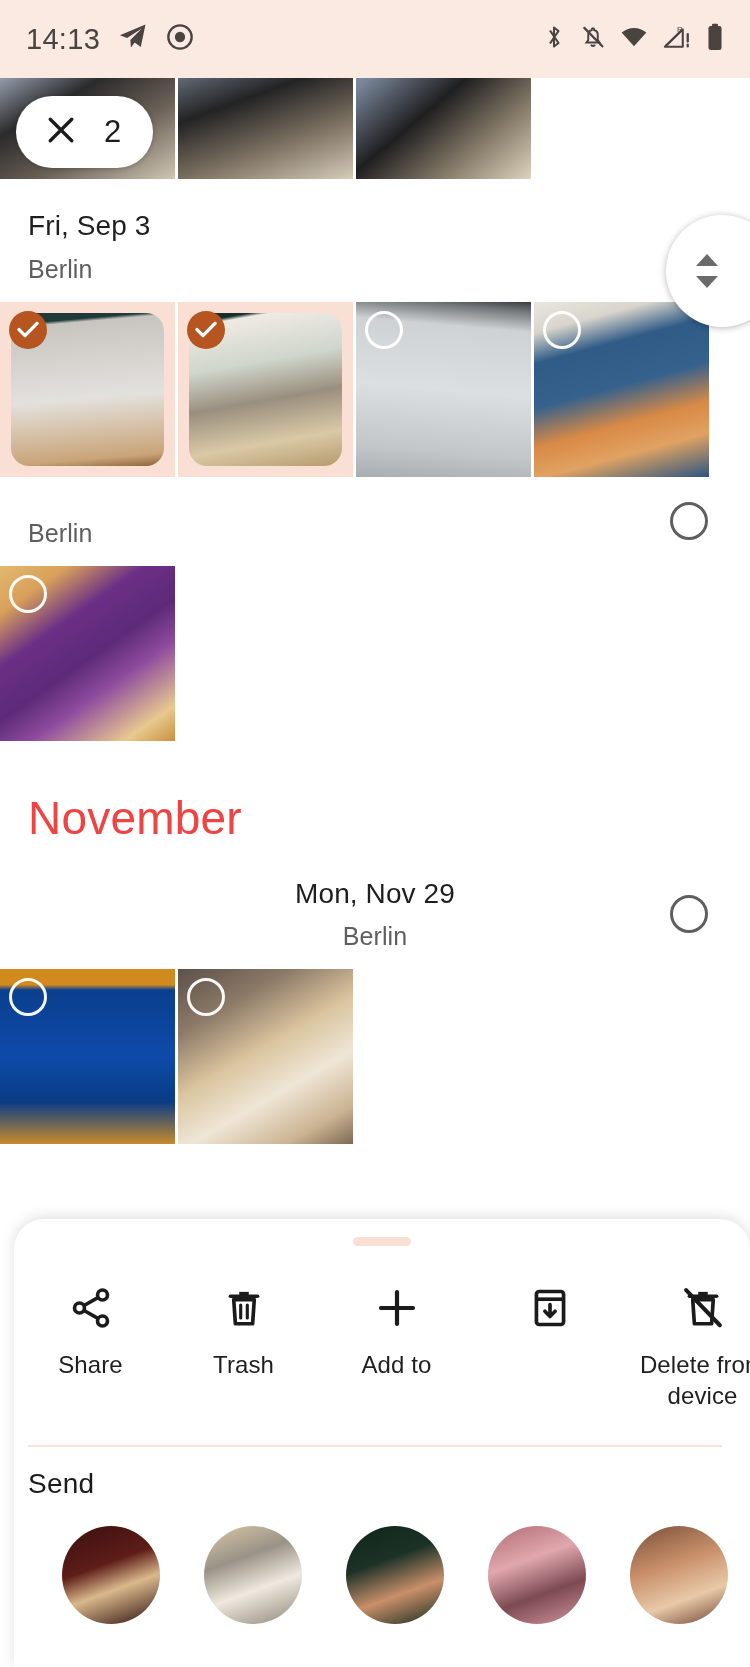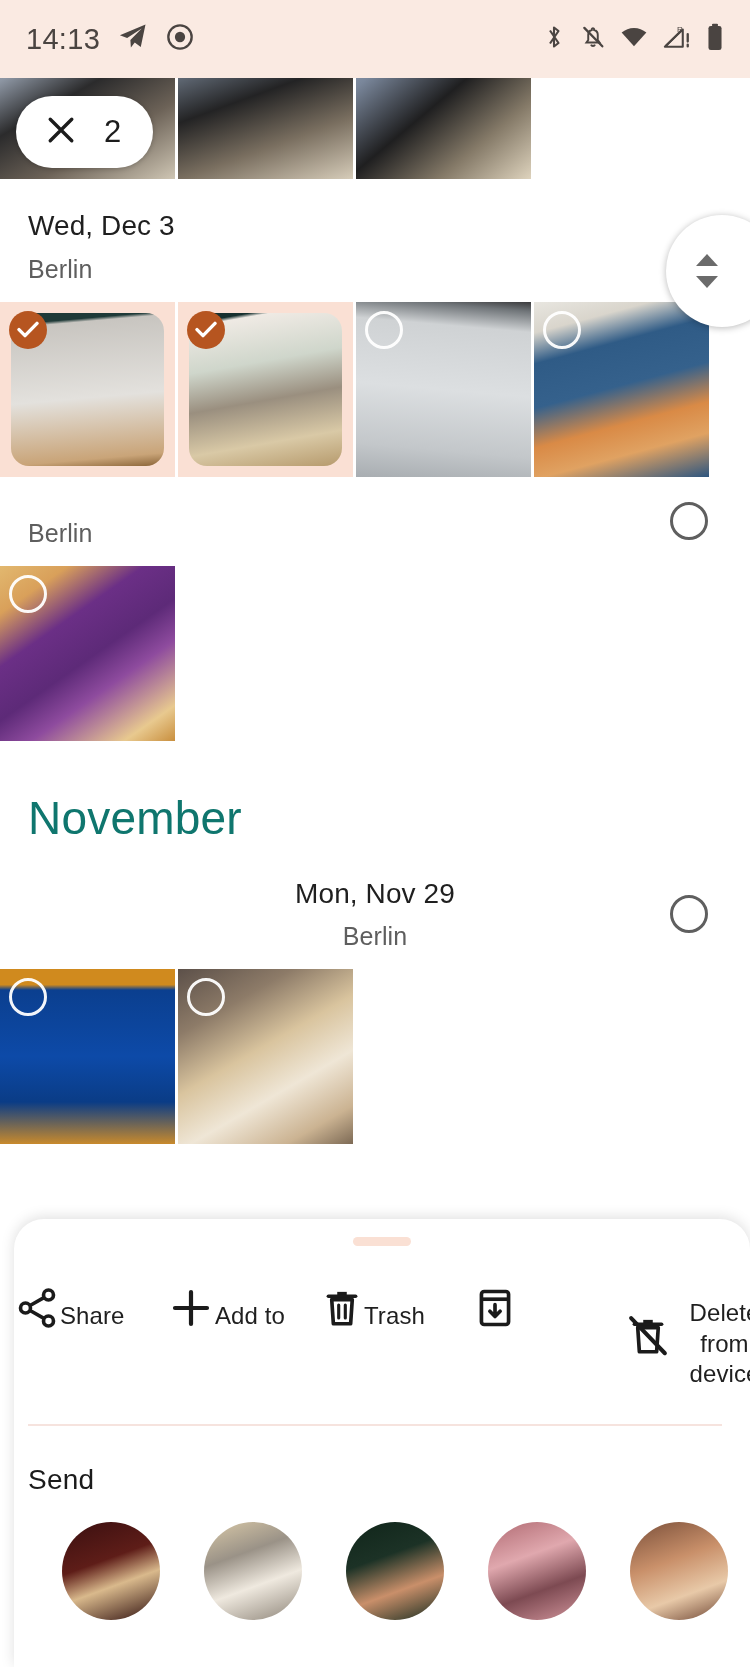--- a/index.html
+++ b/index.html
@@ -93,21 +93,21 @@
     letter-spacing: .1px;
   }
   .date-select-circle {
     position: absolute; right: 42px; top: 50%;
     transform: translateY(-50%);
     width: 38px; height: 38px; border-radius: 50%;
     border: 3px solid #5f5f5f;
   }
   .month-header {
     padding: 50px 28px 14px 28px;
-    font-size: 46px; color: #0f766e; font-weight: 400;
+    font-size: 46px; color: #ef4444; font-weight: 400;
     letter-spacing: .2px;
   }
 
   
   .scrub {
     position: absolute; right: -28px; top: 215px;
     width: 112px; height: 112px; border-radius: 56px;
     background: #ffffff;
     box-shadow: 0 1px 7px rgba(0,0,0,.28);
     display: flex; flex-direction: column;
@@ -159,40 +159,40 @@
     margin: 18px auto 0 auto;
   }
   .actions {
     display: flex; align-items: flex-start;
     padding: 36px 0 0 0;
     gap: 0;
   }
   .action {
     flex: 0 0 auto;
     width: 153px;
-    display: flex; flex-direction: row;
+    display: flex; flex-direction: column;
     align-items: center;
   }
   .action .aicon {
     height: 52px; display: flex;
     align-items: center; justify-content: center;
   }
   .action .alabel {
     margin-top: 16px;
     font-size: 24px; color: #1f1f1f;
     text-align: center; line-height: 1.28;
     letter-spacing: .1px;
   }
   .sheet-divider {
     height: 2px; background: #f6e3de;
     margin: 34px 28px 0 14px;
   }
   .send-title {
     font-size: 28px; color: #1b1b1b; font-weight: 500;
-    padding: 38px 0 0 14px;
+    padding: 21px 0 0 14px;
     letter-spacing: .2px;
   }
   .send-row {
     display: flex; gap: 44px; padding: 26px 0 0 48px;
   }
   .avatar {
     width: 98px; height: 98px; border-radius: 50%;
     flex: 0 0 auto; background-size: cover; background-position: center;
   }
 </style>
@@ -209,21 +209,21 @@
       </div>
       <div class="cell">
         <div class="thumb" style="background-image:linear-gradient(160deg,#a9b5c6 0%,#7e8b9c 22%,#232324 50%,#7a6f60 74%,#d6ccb9 100%);"></div>
       </div>
       <div class="cell">
         <div class="thumb" style="background-image:linear-gradient(140deg,#aebac9 0%,#79869a 26%,#1f1f20 52%,#857a68 76%,#ded3bd 100%);"></div>
       </div>
     </div>
 
     <div class="date-header">
-      <div class="date-title">Wed, Dec 3</div>
+      <div class="date-title">Fri, Sep 3</div>
       <div class="date-place">Berlin</div>
     </div>
 
     <div class="photo-row">
       <div class="cell selected">
         <div class="thumb" style="background-image:linear-gradient(175deg,#1f3a38 0%,#1f3a38 7%,#c8c5c0 9%,#e3e1dd 55%,#c9a478 92%,#8a6437 100%);"></div>
         <div class="sel-badge checked">
           <svg width="22" height="17" viewBox="0 0 22 17" aria-hidden="true">
             <path d="M2 8.6 L8 14.6 L20 2.4" stroke="#fff" stroke-width="3.4" fill="none" stroke-linecap="round" stroke-linejoin="round"></path>
           </svg>
@@ -356,37 +356,37 @@
             <circle cx="6" cy="12" r="2.6" fill="none" stroke="#1b1b1b" stroke-width="1.9"></circle>
             <circle cx="18" cy="18.8" r="2.6" fill="none" stroke="#1b1b1b" stroke-width="1.9"></circle>
             <path d="M8.4 10.7 15.6 6.6M8.4 13.3l7.2 4.1" stroke="#1b1b1b" stroke-width="1.9"></path>
           </svg>
         </div>
         <div class="alabel">Share</div>
       </div>
 
       <div class="action">
         <div class="aicon">
-          <svg width="48" height="48" viewBox="0 0 24 24">
-              <path d="M12 4v16M4 12h16" stroke="#1b1b1b" stroke-width="2.1" stroke-linecap="round"></path>
-            </svg>
-        </div>
-        <div class="alabel">Add to</div>
-      </div>
-
-      <div class="action">
-        <div class="aicon">
           <svg width="44" height="44" viewBox="0 0 24 24">
             <path d="M9.4 3.2h5.2v1.9H9.4z" fill="#1b1b1b"></path>
             <path d="M4.6 5.6h14.8" stroke="#1b1b1b" stroke-width="2" stroke-linecap="round"></path>
             <path d="M6.4 7.4h11.2l-.9 13.2H7.3z" fill="none" stroke="#1b1b1b" stroke-width="2" stroke-linejoin="round"></path>
             <path d="M10.2 10.4v7M13.8 10.4v7" stroke="#1b1b1b" stroke-width="1.7" stroke-linecap="round"></path>
           </svg>
         </div>
         <div class="alabel">Trash</div>
+      </div>
+
+      <div class="action">
+        <div class="aicon">
+          <svg width="48" height="48" viewBox="0 0 24 24">
+              <path d="M12 4v16M4 12h16" stroke="#1b1b1b" stroke-width="2.1" stroke-linecap="round"></path>
+            </svg>
+        </div>
+        <div class="alabel">Add to</div>
       </div>
 
       <div class="action">
         <div class="aicon">
           <svg width="44" height="44" viewBox="0 0 24 24">
             <rect x="4.6" y="3" width="14.8" height="18" rx="1.5" fill="none" stroke="#1b1b1b" stroke-width="2"></rect>
             <path d="M4.6 7.2h14.8" stroke="#1b1b1b" stroke-width="2"></path>
             <path d="M12 10.2v6.2M9.2 13.8 12 16.6l2.8-2.8" fill="none" stroke="#1b1b1b" stroke-width="2" stroke-linecap="round" stroke-linejoin="round"></path>
           </svg>
         </div>

